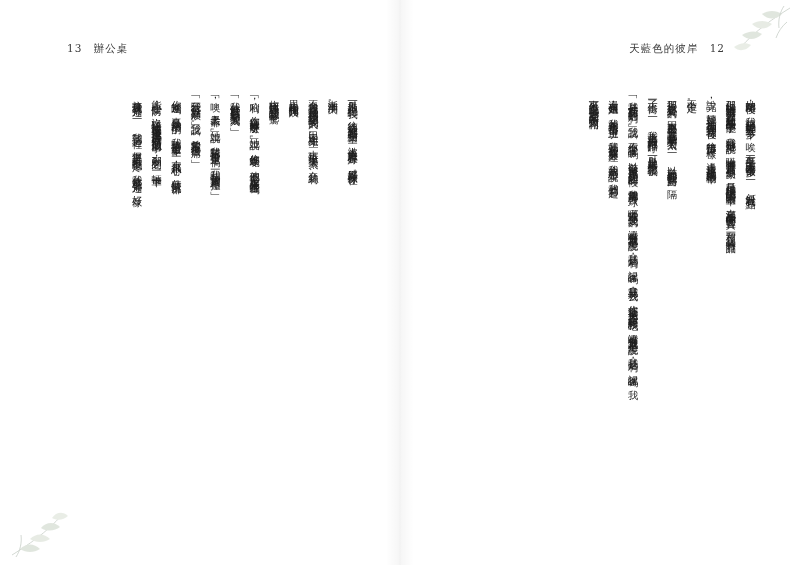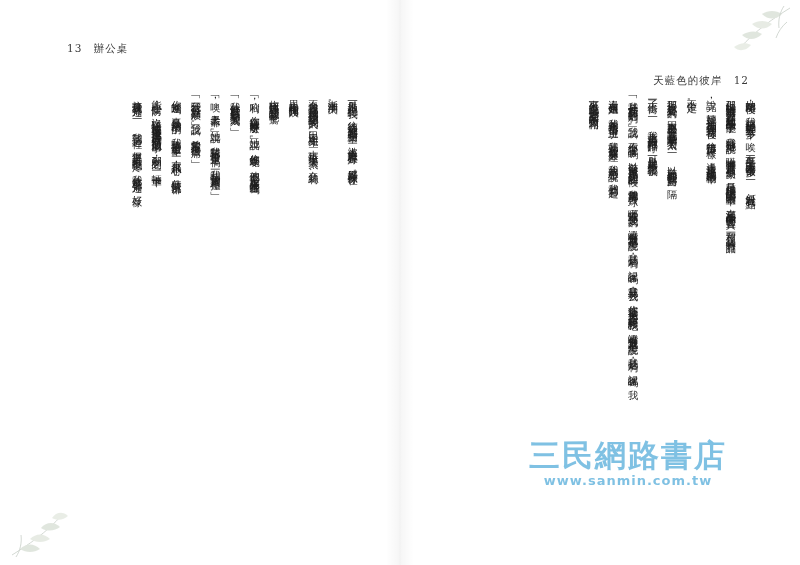--- a/index.html
+++ b/index.html
@@ -50,21 +50,21 @@
   .runhead {
     position: absolute;
     top: 42px;
     font-size: 10.5px;
     color: #3a3a3a;
     letter-spacing: 1px;
     white-space: nowrap;
     font-family: "DejaVu Serif", "Liberation Serif", serif;
   }
   .runhead-left  { left: 60px;  }
-  .runhead-right { right: 44px; margin-top: 32px; }
+  .runhead-right { right: 68px; }
   .runhead .folio { margin: 0 7px; font-size: 10.5px; }
 
   
   .body-text {
     position: absolute;
     writing-mode: vertical-rl;
     text-orientation: upright;
     font-size: 10.2px;
     line-height: 1.92;
     letter-spacing: 1.35px;
@@ -203,18 +203,14 @@
     <g stroke="#9aa79a" stroke-width="0.8" fill="none">
       <path d="M4 66 C20 56, 38 44, 54 26"></path>
       <path d="M12 60 C18 64, 26 64, 32 60 C26 54, 18 54, 12 60Z" fill="#c8d2c4" stroke="none"></path>
       <path d="M22 50 C28 54, 36 54, 42 50 C36 44, 28 44, 22 50Z" fill="#d4dccf" stroke="none"></path>
       <path d="M33 39 C39 43, 47 42, 52 38 C46 32, 38 33, 33 39Z" fill="#c8d2c4" stroke="none"></path>
       <path d="M44 29 C49 32, 56 31, 60 27 C55 22, 48 23, 44 29Z" fill="#d8e0d3" stroke="none"></path>
       <path d="M8 68 C12 62, 14 54, 13 46"></path>
     </g>
   </svg>
 
-  <div class="watermark">
-    <div class="wm-main">三民網路書店</div>
-    <div class="wm-url">www.sanmin.com.tw</div>
-  </div>
 
 </div>
 
 </body></html>

